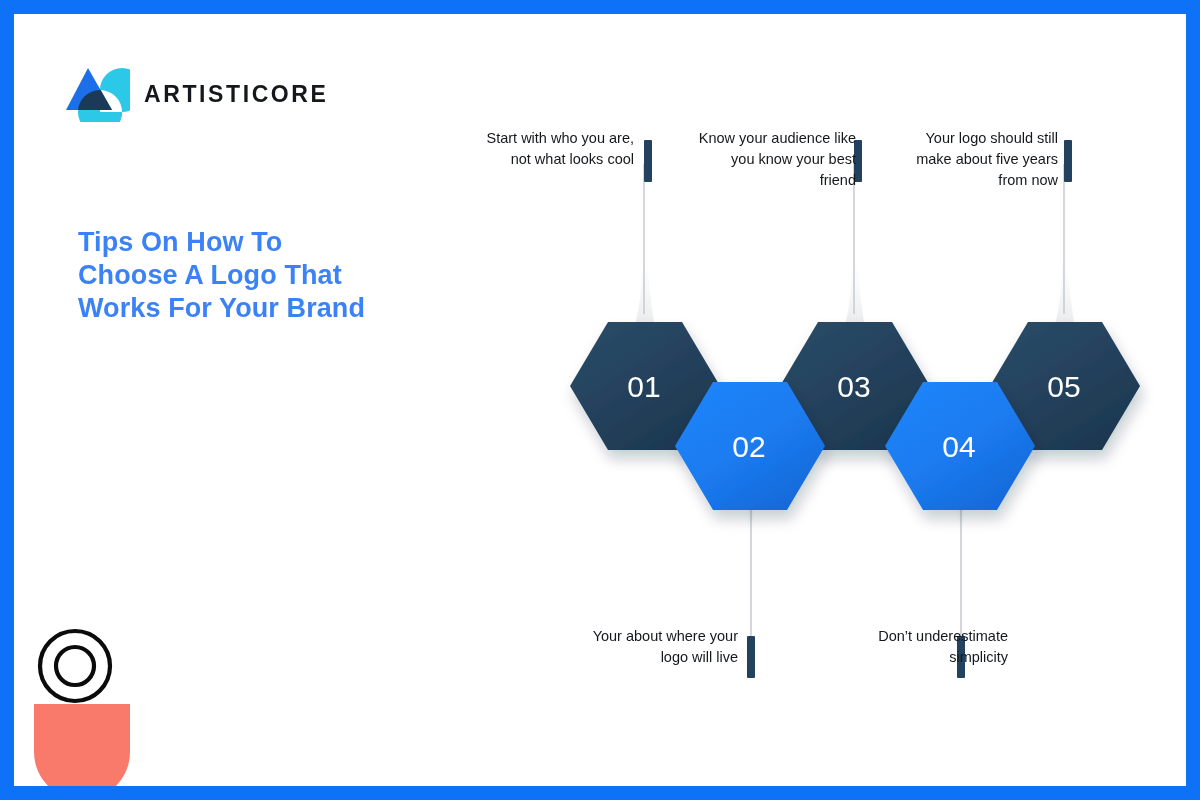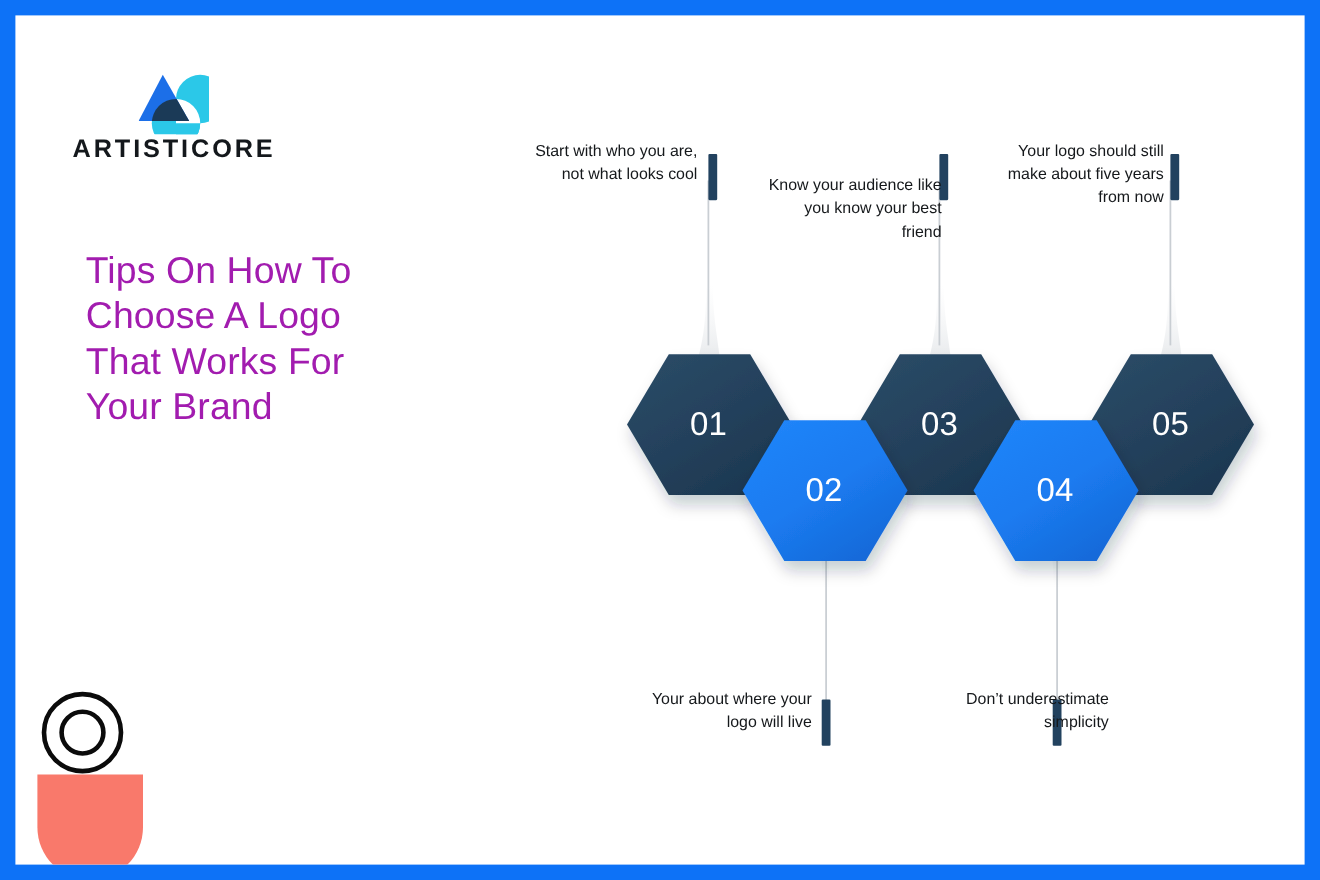--- a/index.html
+++ b/index.html
@@ -20,34 +20,34 @@
     position:absolute;
     left:14px; top:14px;
     width:1172px; height:772px;
     background:#FFFFFF;
     overflow:hidden;
   }
 
   
   #brand{
     position:absolute; left:52px; top:52px;
-    display:flex; align-items:center; flex-direction:column;
+    display:flex; align-items:center; gap:14px;
   }
   #brand-mark{ width:64px; height:56px; display:block; }
   #brand-name{
     font-size:23px; font-weight:700; letter-spacing:2.6px;
     color:#14181C;
   }
 
   
   #headline{
     position:absolute; left:64px; top:212px;
     width:300px;
-    font-size:34px; line-height:1.22;
-    font-weight:400; color:#a21caf;
+    font-size:27px; line-height:1.22;
+    font-weight:700; color:#3b82f6;
     letter-spacing:.1px;
   }
 
   
   #deco-circle{
     position:absolute; left:22px; top:613px;
     width:78px; height:78px;
   }
   #deco-half{
     position:absolute; left:20px; top:690px;
@@ -66,21 +66,21 @@
   #diagram .hit{ pointer-events:auto; }
 
   
   .callout{
     position:absolute;
     font-size:14.5px; line-height:1.44;
     color:#15181B;
     text-align:right;
   }
   .callout.c1{ left:470px; top:114px; width:150px; }
-  .callout.c3{ left:682px; top:114px; width:160px;margin-top:31px; }
+  .callout.c3{ left:682px; top:114px; width:160px; }
   .callout.c5{ left:884px; top:114px; width:160px; }
   .callout.c2{ left:574px; top:612px; width:150px; }
   .callout.c4{ left:844px; top:612px; width:150px; }
 </style>
 </head>
 <body>
 
 <div id="poster">
   <div id="card">
 

